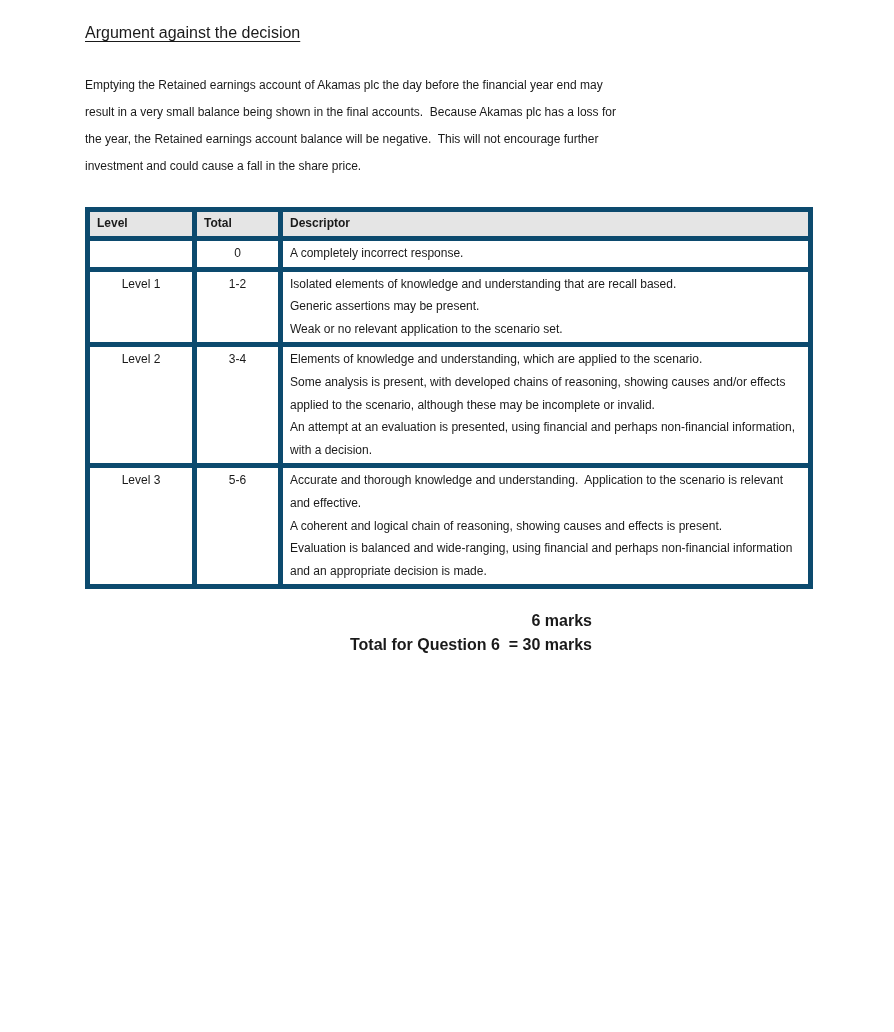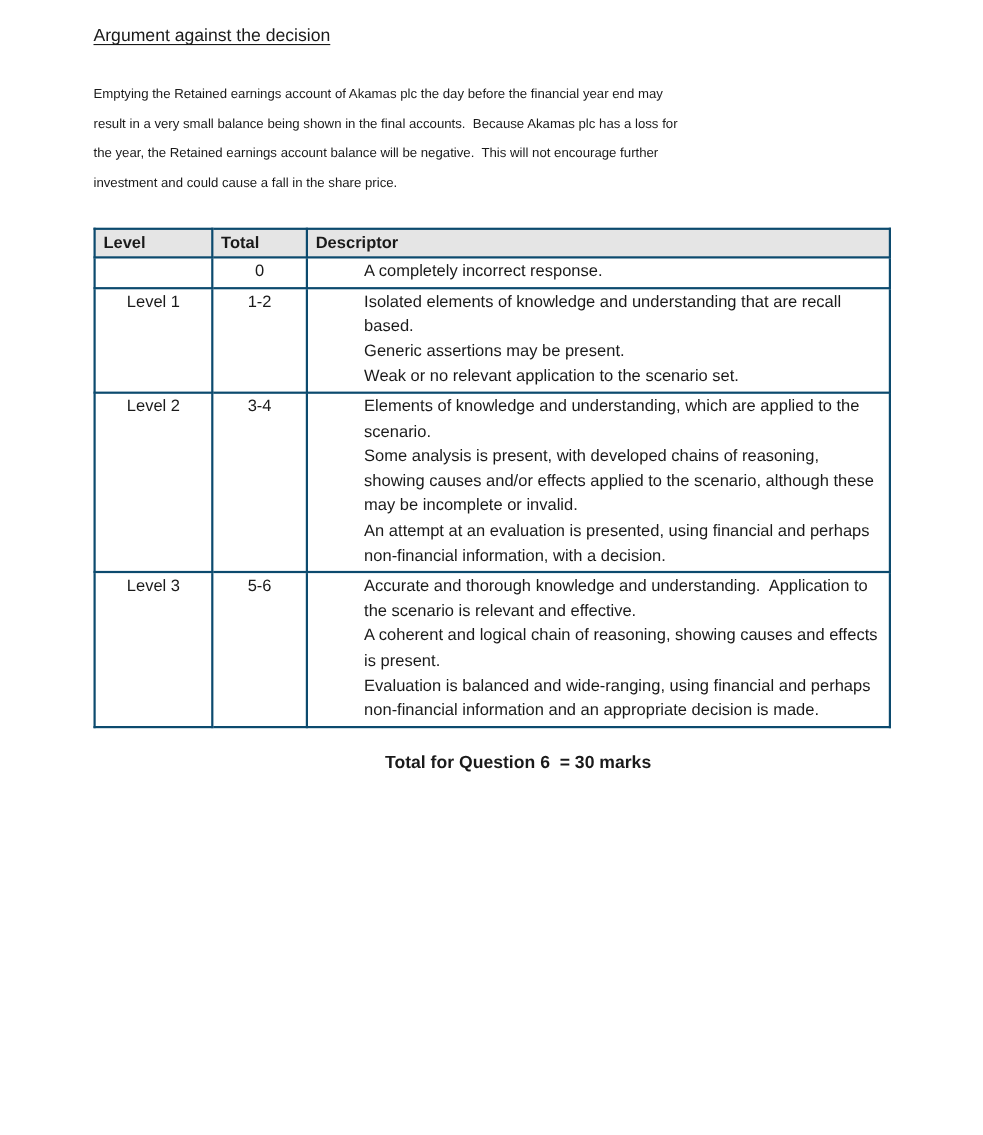--- a/index.html
+++ b/index.html
@@ -34,35 +34,35 @@
   .mark-table {
     border-collapse: collapse;
     width: 723px;
     margin-top: 9px;
     table-layout: fixed;
   }
   .mark-table col.col-level { width: 107px; }
   .mark-table col.col-mark  { width: 86px;  }
   .mark-table col.col-desc  { width: 530px; }
   .mark-table th, .mark-table td {
-    border: 2px solid #0c4a6e;
-    font-size: 15px;
+    border: 5px solid #0c4a6e;
+    font-size: 12px;
     vertical-align: top;
     padding: 1px 7px 2px 7px;
     line-height: 22.6px;
   }
   .mark-table th {
     background: #e5e5e5;
     font-weight: 700;
     text-align: left;
     height: 24px;
     line-height: 21px;
   }
   .cell-center { text-align: center; }
-  .desc-line { white-space: pre-wrap; margin-left: 44px; }
+  .desc-line { white-space: pre-wrap; }
   .footer-marks {
     margin-top: 20px;
     padding-right: 41px;
     text-align: right;
   }
   .footer-line {
     font-size: 16px;
     line-height: 24px;
     font-weight: 700;
     white-space: pre-wrap;
@@ -125,16 +125,17 @@
         <td>
           <div class="desc-line">Accurate and thorough knowledge and understanding.  Application to the scenario is relevant and effective.</div>
           <div class="desc-line">A coherent and logical chain of reasoning, showing causes and effects is present.</div>
           <div class="desc-line">Evaluation is balanced and wide-ranging, using financial and perhaps non-financial information and an appropriate decision is made.</div>
         </td>
       </tr>
     </tbody>
   </table>
 
   <div class="footer-marks">
+    <div class="footer-line">6 marks</div>
     <div class="footer-line">Total for Question 6  = 30 marks</div>
   </div>
 
 </div>
 
 </body></html>

